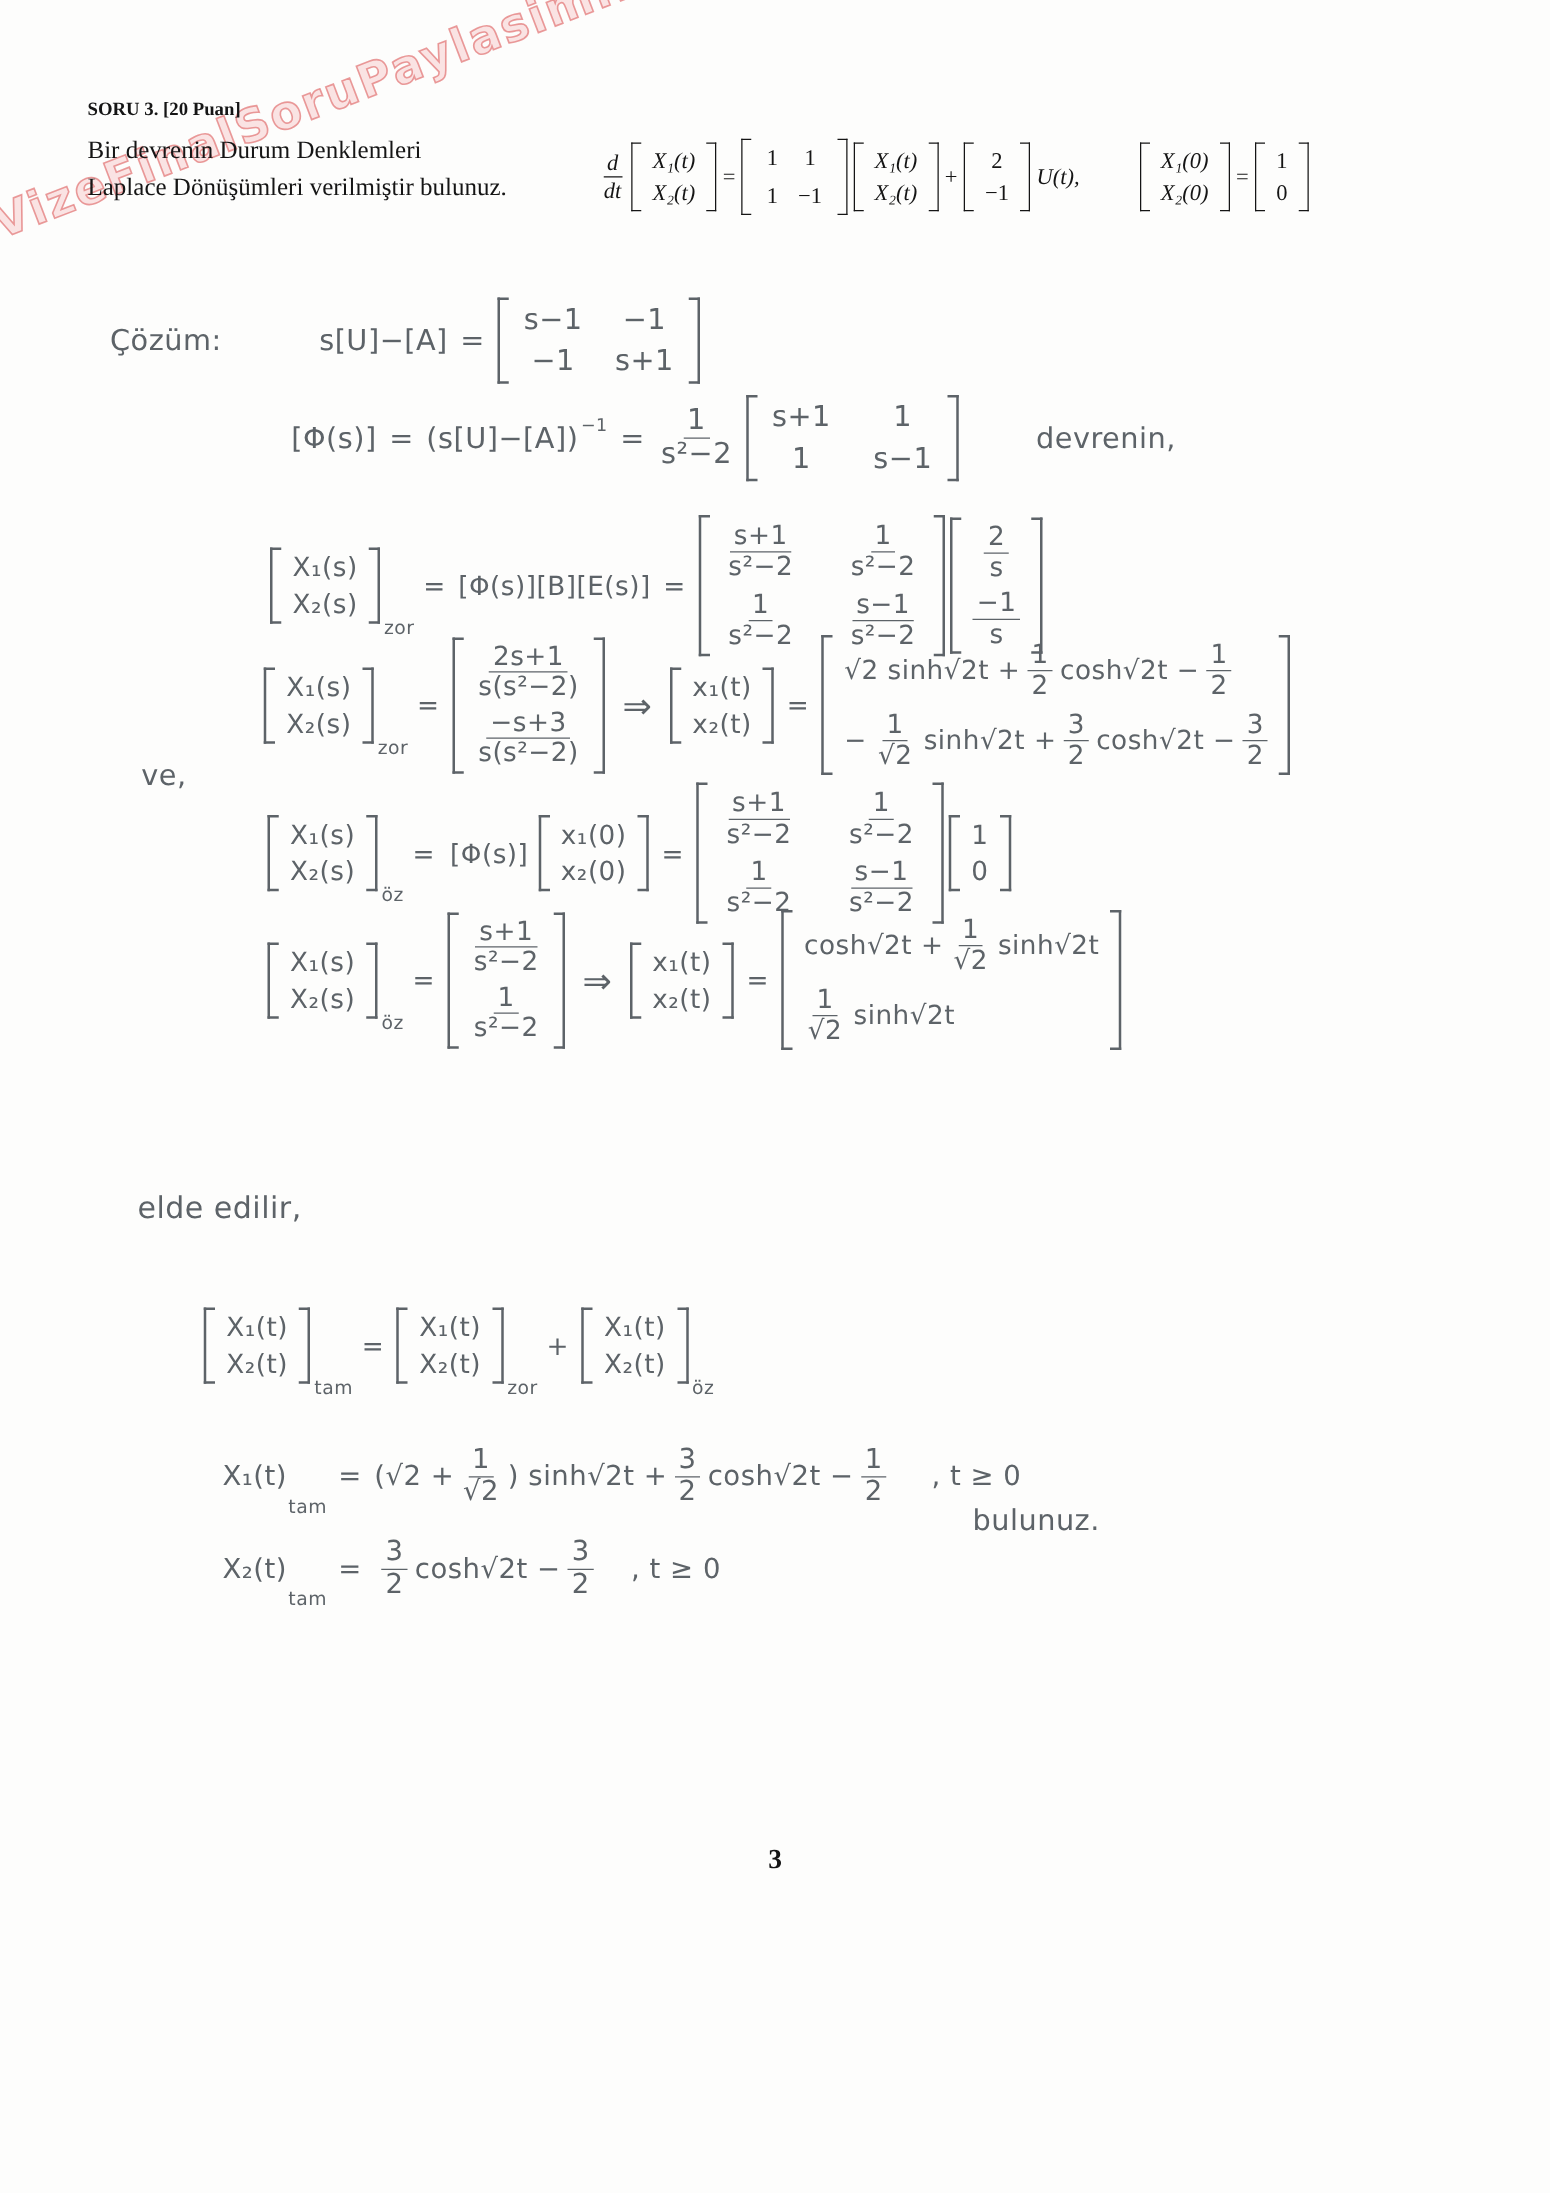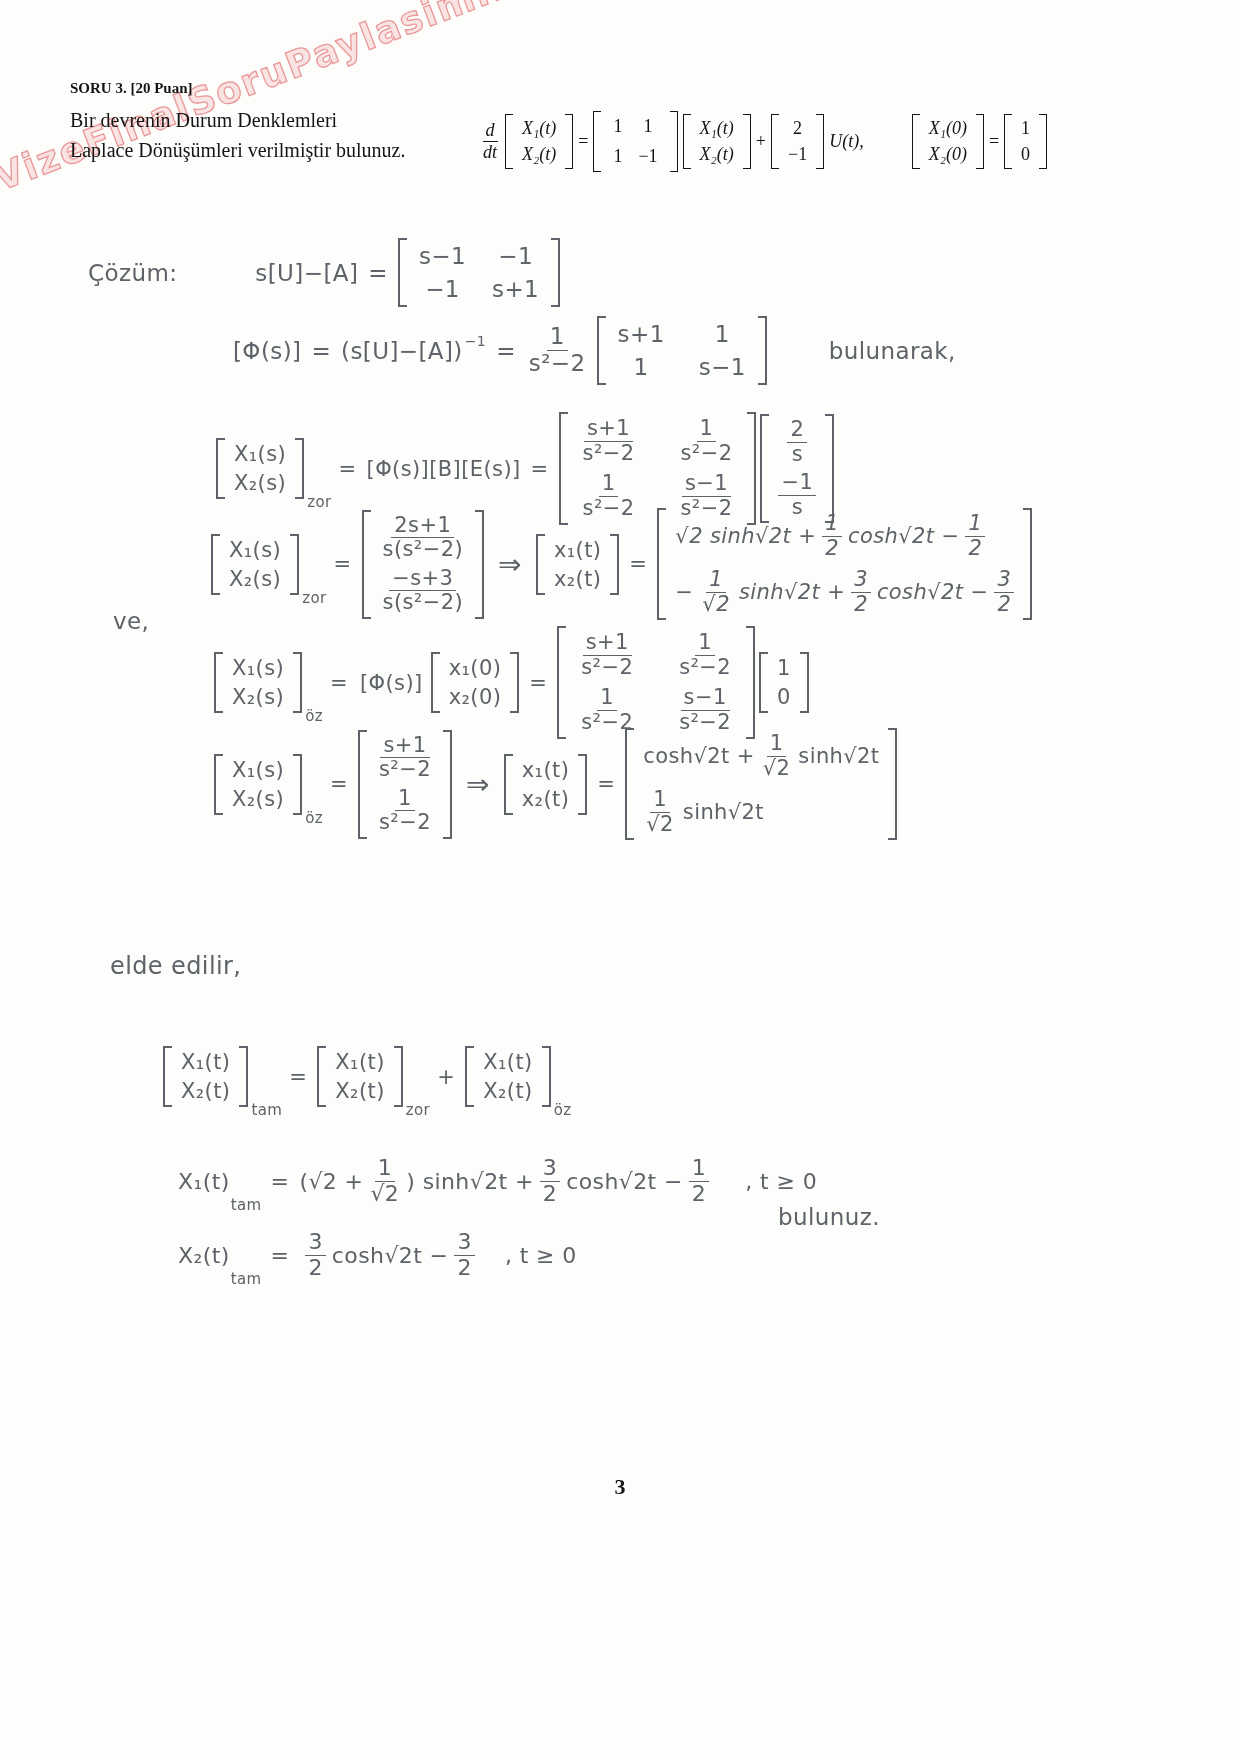--- a/index.html
+++ b/index.html
@@ -159,21 +159,21 @@
     <span class="mx" style="margin-left:8px;">
       <span class="br-l"></span>
       <span class="grid2" style="column-gap:34px;">
         <span>s+1</span>
         <span>1</span>
         <span>1</span>
         <span>s−1</span>
       </span>
       <span class="br-r"></span>
     </span>
-    <span class="note">bulunarak,</span>
+    <span class="note">devrenin,</span>
   </div>
 
   <div id="l3" class="abs row hand">
     <span class="mx">
       <span class="br-l"></span>
       <span class="col left">
         <span>X₁(s)</span>
         <span>X₂(s)</span>
       </span>
       <span class="br-r"></span>
@@ -250,21 +250,21 @@
       <span class="br-l"></span>
       <span class="col left">
         <span>x₁(t)</span>
         <span>x₂(t)</span>
       </span>
       <span class="br-r"></span>
     </span>
     <span class="eqs">=</span>
     <span class="mx">
       <span class="br-l"></span>
-      <span class="col left" style="gap:8px;font-style:italic;">
+      <span class="col left" style="gap:8px;">
         <span class="row" style="gap:6px;">
           <span>√2 sinh√2t +</span>
           <span class="fr">
               <span class="nu">1</span>
               <span class="de">2</span>
             </span>
           <span>cosh√2t −</span>
           <span class="fr">
               <span class="nu">1</span>
               <span class="de">2</span>

